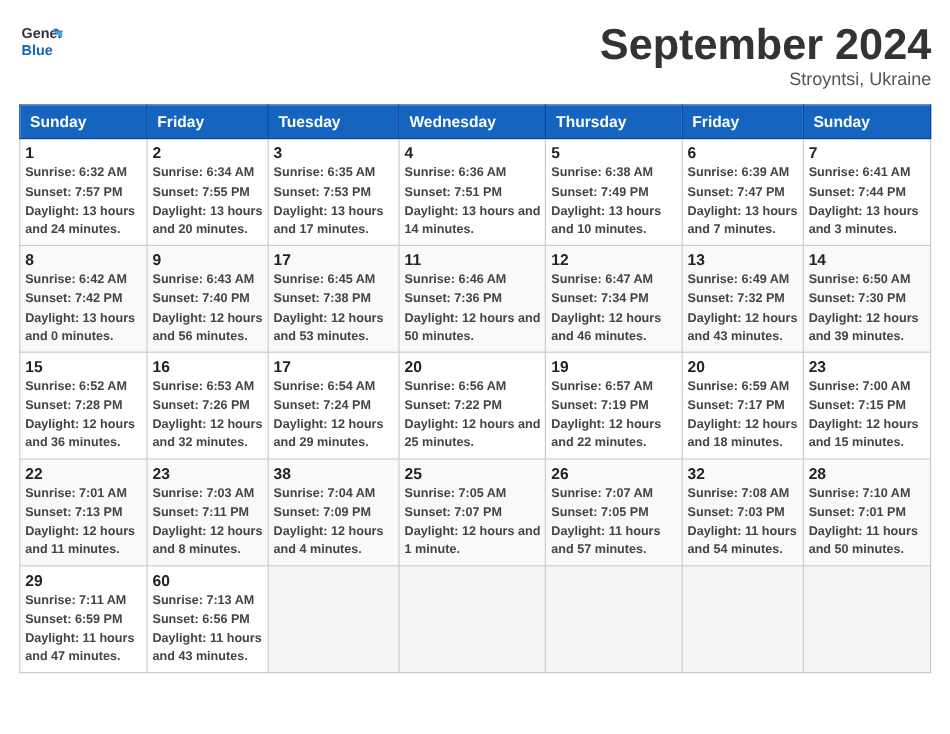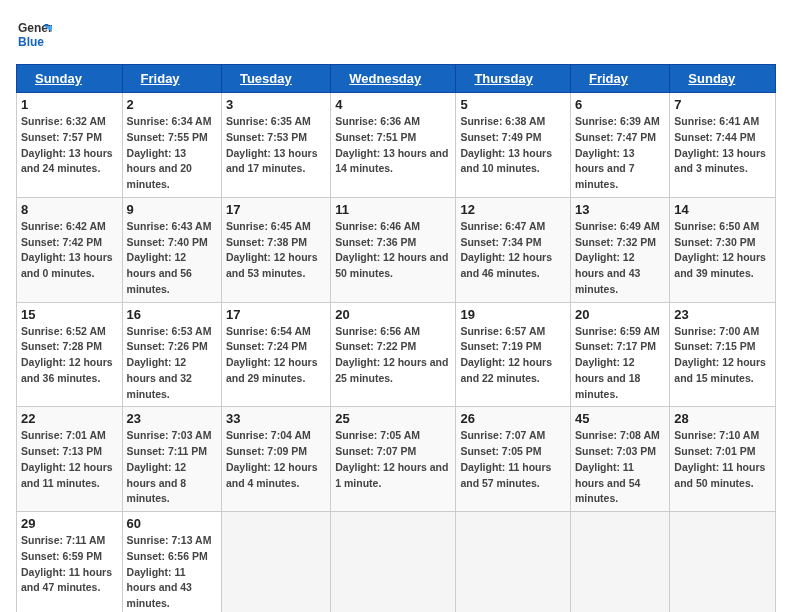--- a/index.html
+++ b/index.html
@@ -38,26 +38,25 @@
       color: #555;
     }
     table {
       width: 100%;
       border-collapse: collapse;
       font-size: 11px;
     }
     thead tr th {
       background-color: #1565c0;
       color: #fff;
-      padding: 6px 18px;
+      padding: 6px 8px;
       text-align: left;
       font-size: 13px;
       font-weight: bold;
       border: 1px solid #0d47a1;
-      text-decoration: underline;
     }
     tbody tr td {
       border: 1px solid #ccc;
       padding: 4px 4px;
       vertical-align: top;
       min-height: 70px;
       background: #fff;
     }
     tbody tr:nth-child(even) td {
       background: #f9f9f9;
@@ -83,20 +82,24 @@
 <body>
 
 <div class="header-area">
   <div class="logo">
     <svg class="logo-icon" viewBox="0 0 36 36">
       <text x="2" y="16" font-size="12" font-weight="bold" fill="#333">General</text>
       <text x="2" y="30" font-size="12" font-weight="bold" fill="#1565c0">Blue</text>
       <polygon points="28,8 36,14 32,8" fill="#1565c0"></polygon>
       <polygon points="28,10 36,16 36,10" fill="#42a5f5"></polygon>
     </svg>
+  </div>
+  <div class="title-area">
+    <div class="month-title">September 2024</div>
+    <div class="subtitle">Stroyntsi, Ukraine</div>
   </div>
 </div>
 
 <table>
   <thead>
     <tr>
     <th>Sunday</th>
         <th>Friday</th>
         <th>Tuesday</th>
         <th>Wednesday</th>
@@ -152,27 +155,27 @@
         <td><span class="day-num">20</span>
         <span class="day-detail">Sunrise: 6:59 AM<br>Sunset: 7:17 PM<br>Daylight: 12 hours and 18 minutes.</span></td>
         <td><span class="day-num">23</span>
         <span class="day-detail">Sunrise: 7:00 AM<br>Sunset: 7:15 PM<br>Daylight: 12 hours and 15 minutes.</span></td>
       </tr>
       <tr>
         <td><span class="day-num">22</span>
         <span class="day-detail">Sunrise: 7:01 AM<br>Sunset: 7:13 PM<br>Daylight: 12 hours and 11 minutes.</span></td>
         <td><span class="day-num">23</span>
         <span class="day-detail">Sunrise: 7:03 AM<br>Sunset: 7:11 PM<br>Daylight: 12 hours and 8 minutes.</span></td>
-        <td><span class="day-num">33</span>
+        <td><span class="day-num">38</span>
         <span class="day-detail">Sunrise: 7:04 AM<br>Sunset: 7:09 PM<br>Daylight: 12 hours and 4 minutes.</span></td>
         <td><span class="day-num">25</span>
         <span class="day-detail">Sunrise: 7:05 AM<br>Sunset: 7:07 PM<br>Daylight: 12 hours and 1 minute.</span></td>
         <td><span class="day-num">26</span>
         <span class="day-detail">Sunrise: 7:07 AM<br>Sunset: 7:05 PM<br>Daylight: 11 hours and 57 minutes.</span></td>
-        <td><span class="day-num">45</span>
+        <td><span class="day-num">32</span>
         <span class="day-detail">Sunrise: 7:08 AM<br>Sunset: 7:03 PM<br>Daylight: 11 hours and 54 minutes.</span></td>
         <td><span class="day-num">28</span>
         <span class="day-detail">Sunrise: 7:10 AM<br>Sunset: 7:01 PM<br>Daylight: 11 hours and 50 minutes.</span></td>
       </tr>
       <tr>
         <td><span class="day-num">29</span>
         <span class="day-detail">Sunrise: 7:11 AM<br>Sunset: 6:59 PM<br>Daylight: 11 hours and 47 minutes.</span></td>
         <td><span class="day-num">60</span>
         <span class="day-detail">Sunrise: 7:13 AM<br>Sunset: 6:56 PM<br>Daylight: 11 hours and 43 minutes.</span></td>
         <td class="empty-cell"></td>

